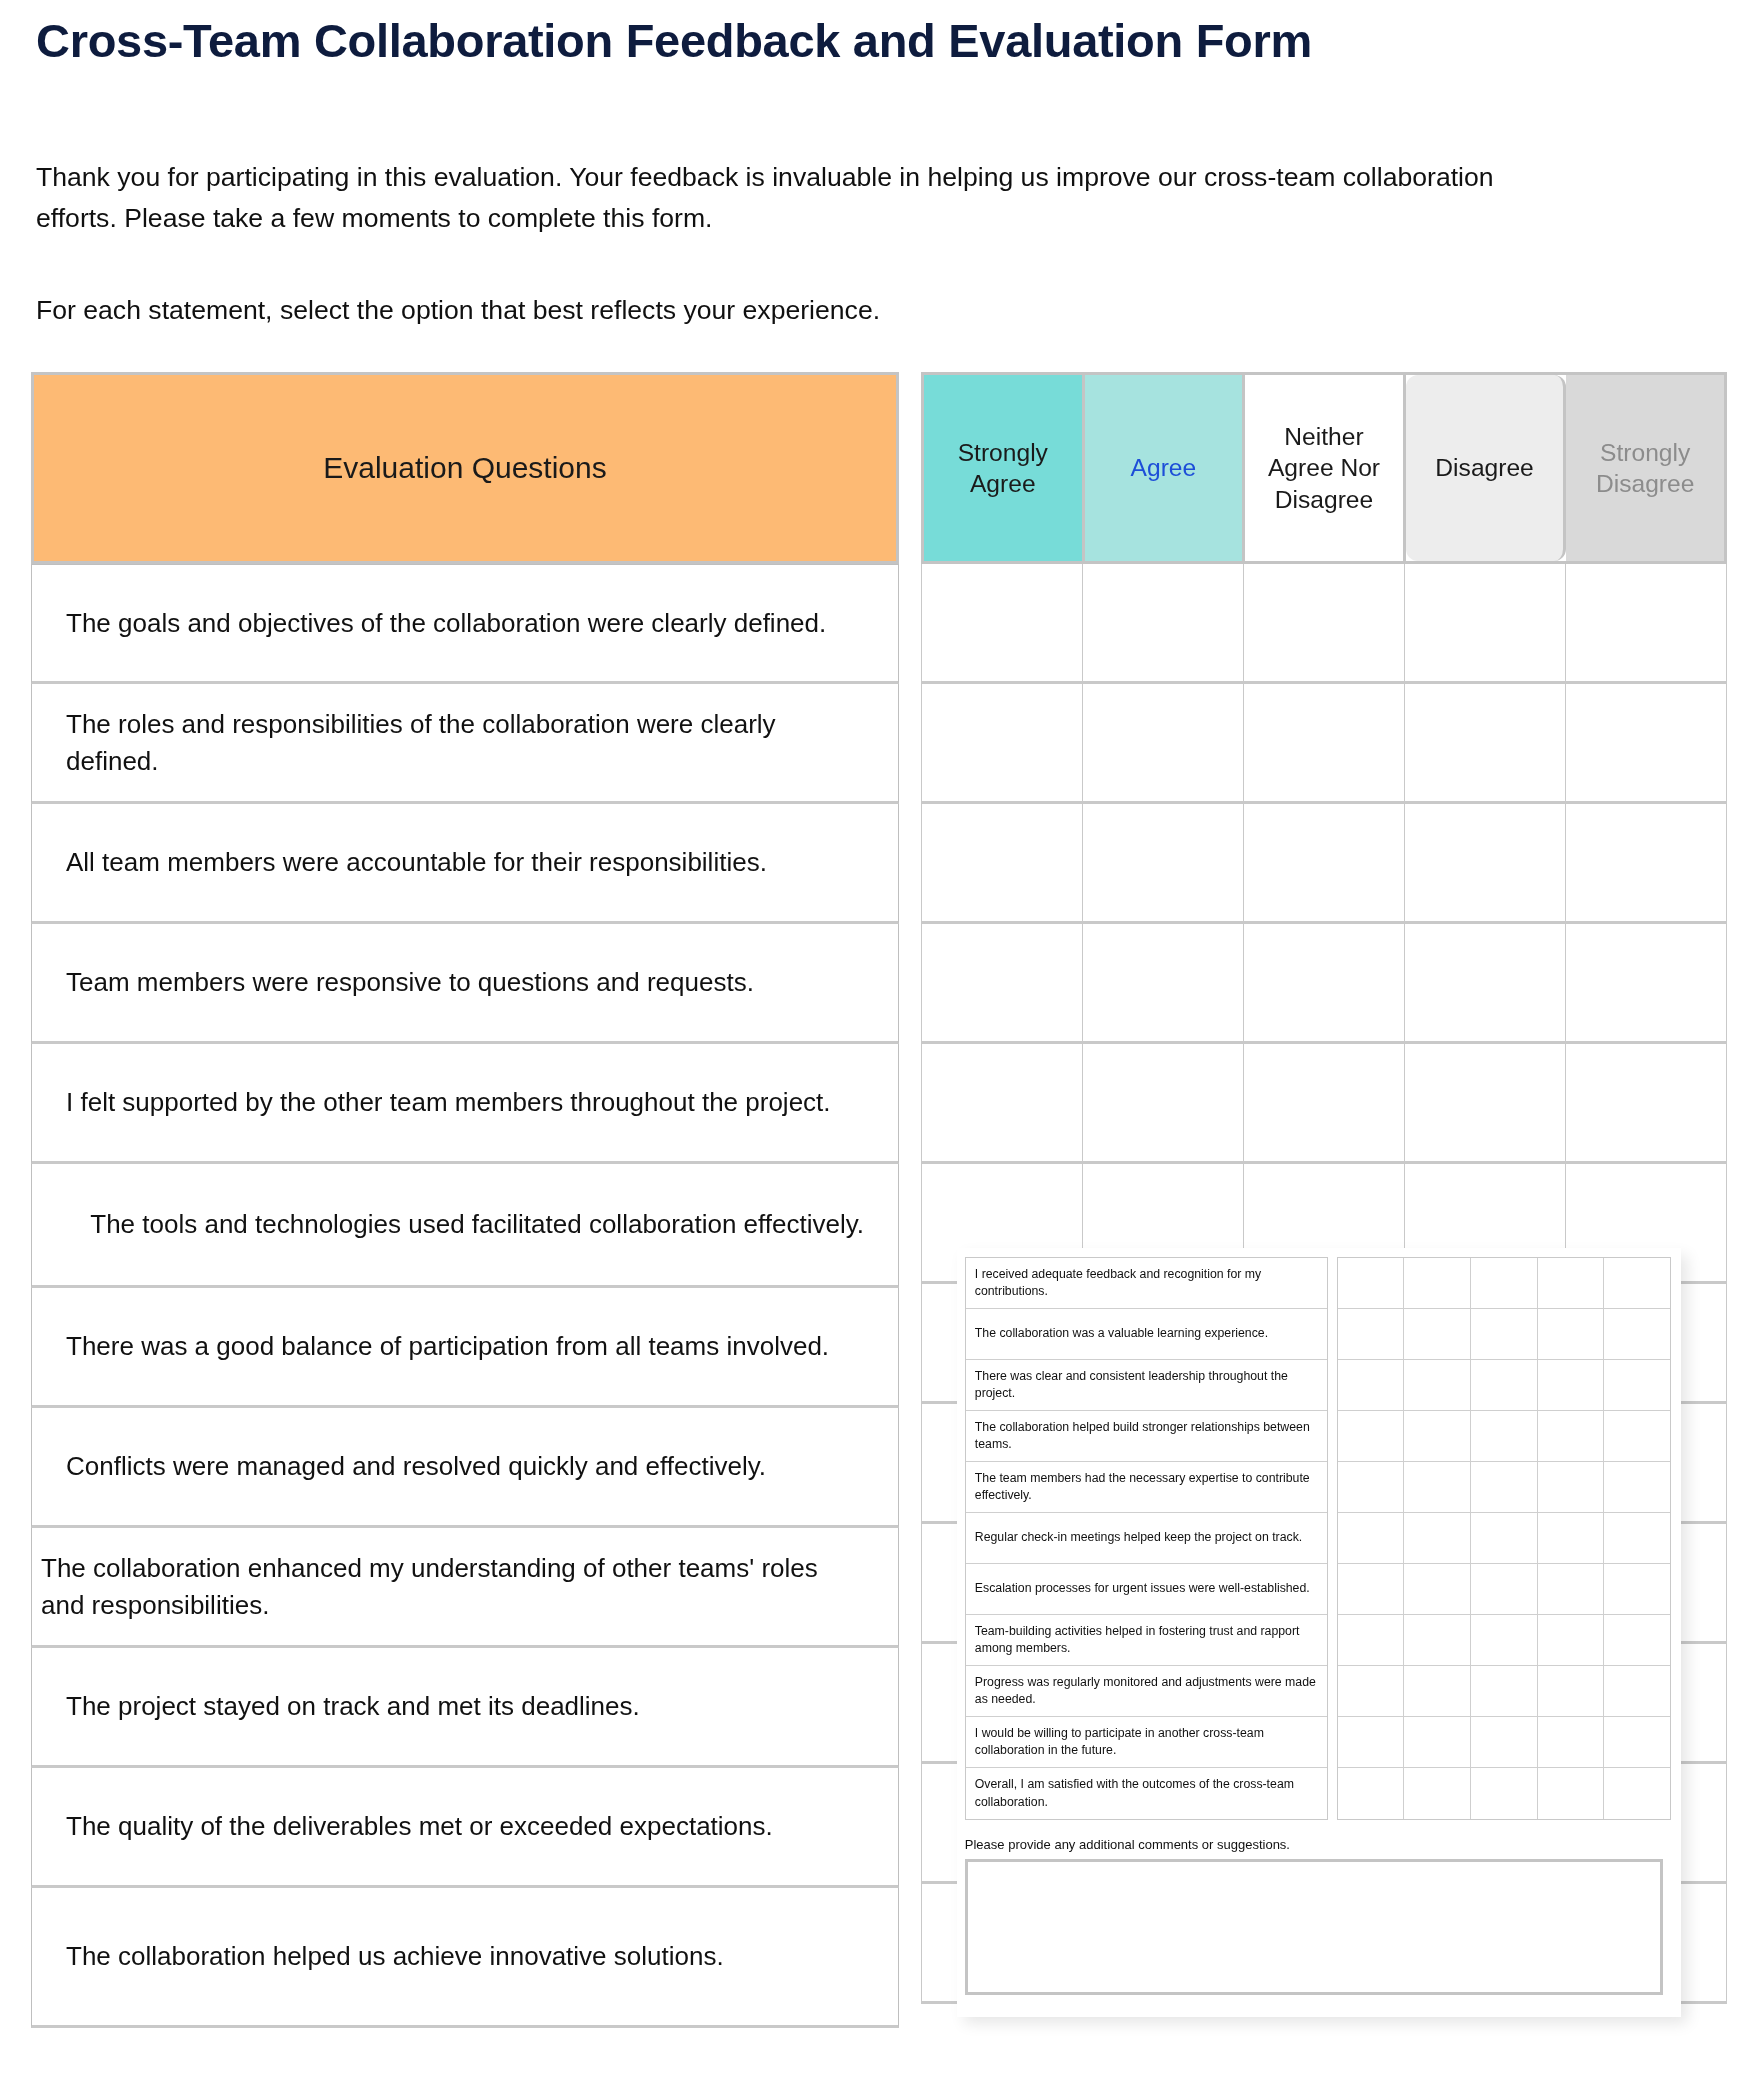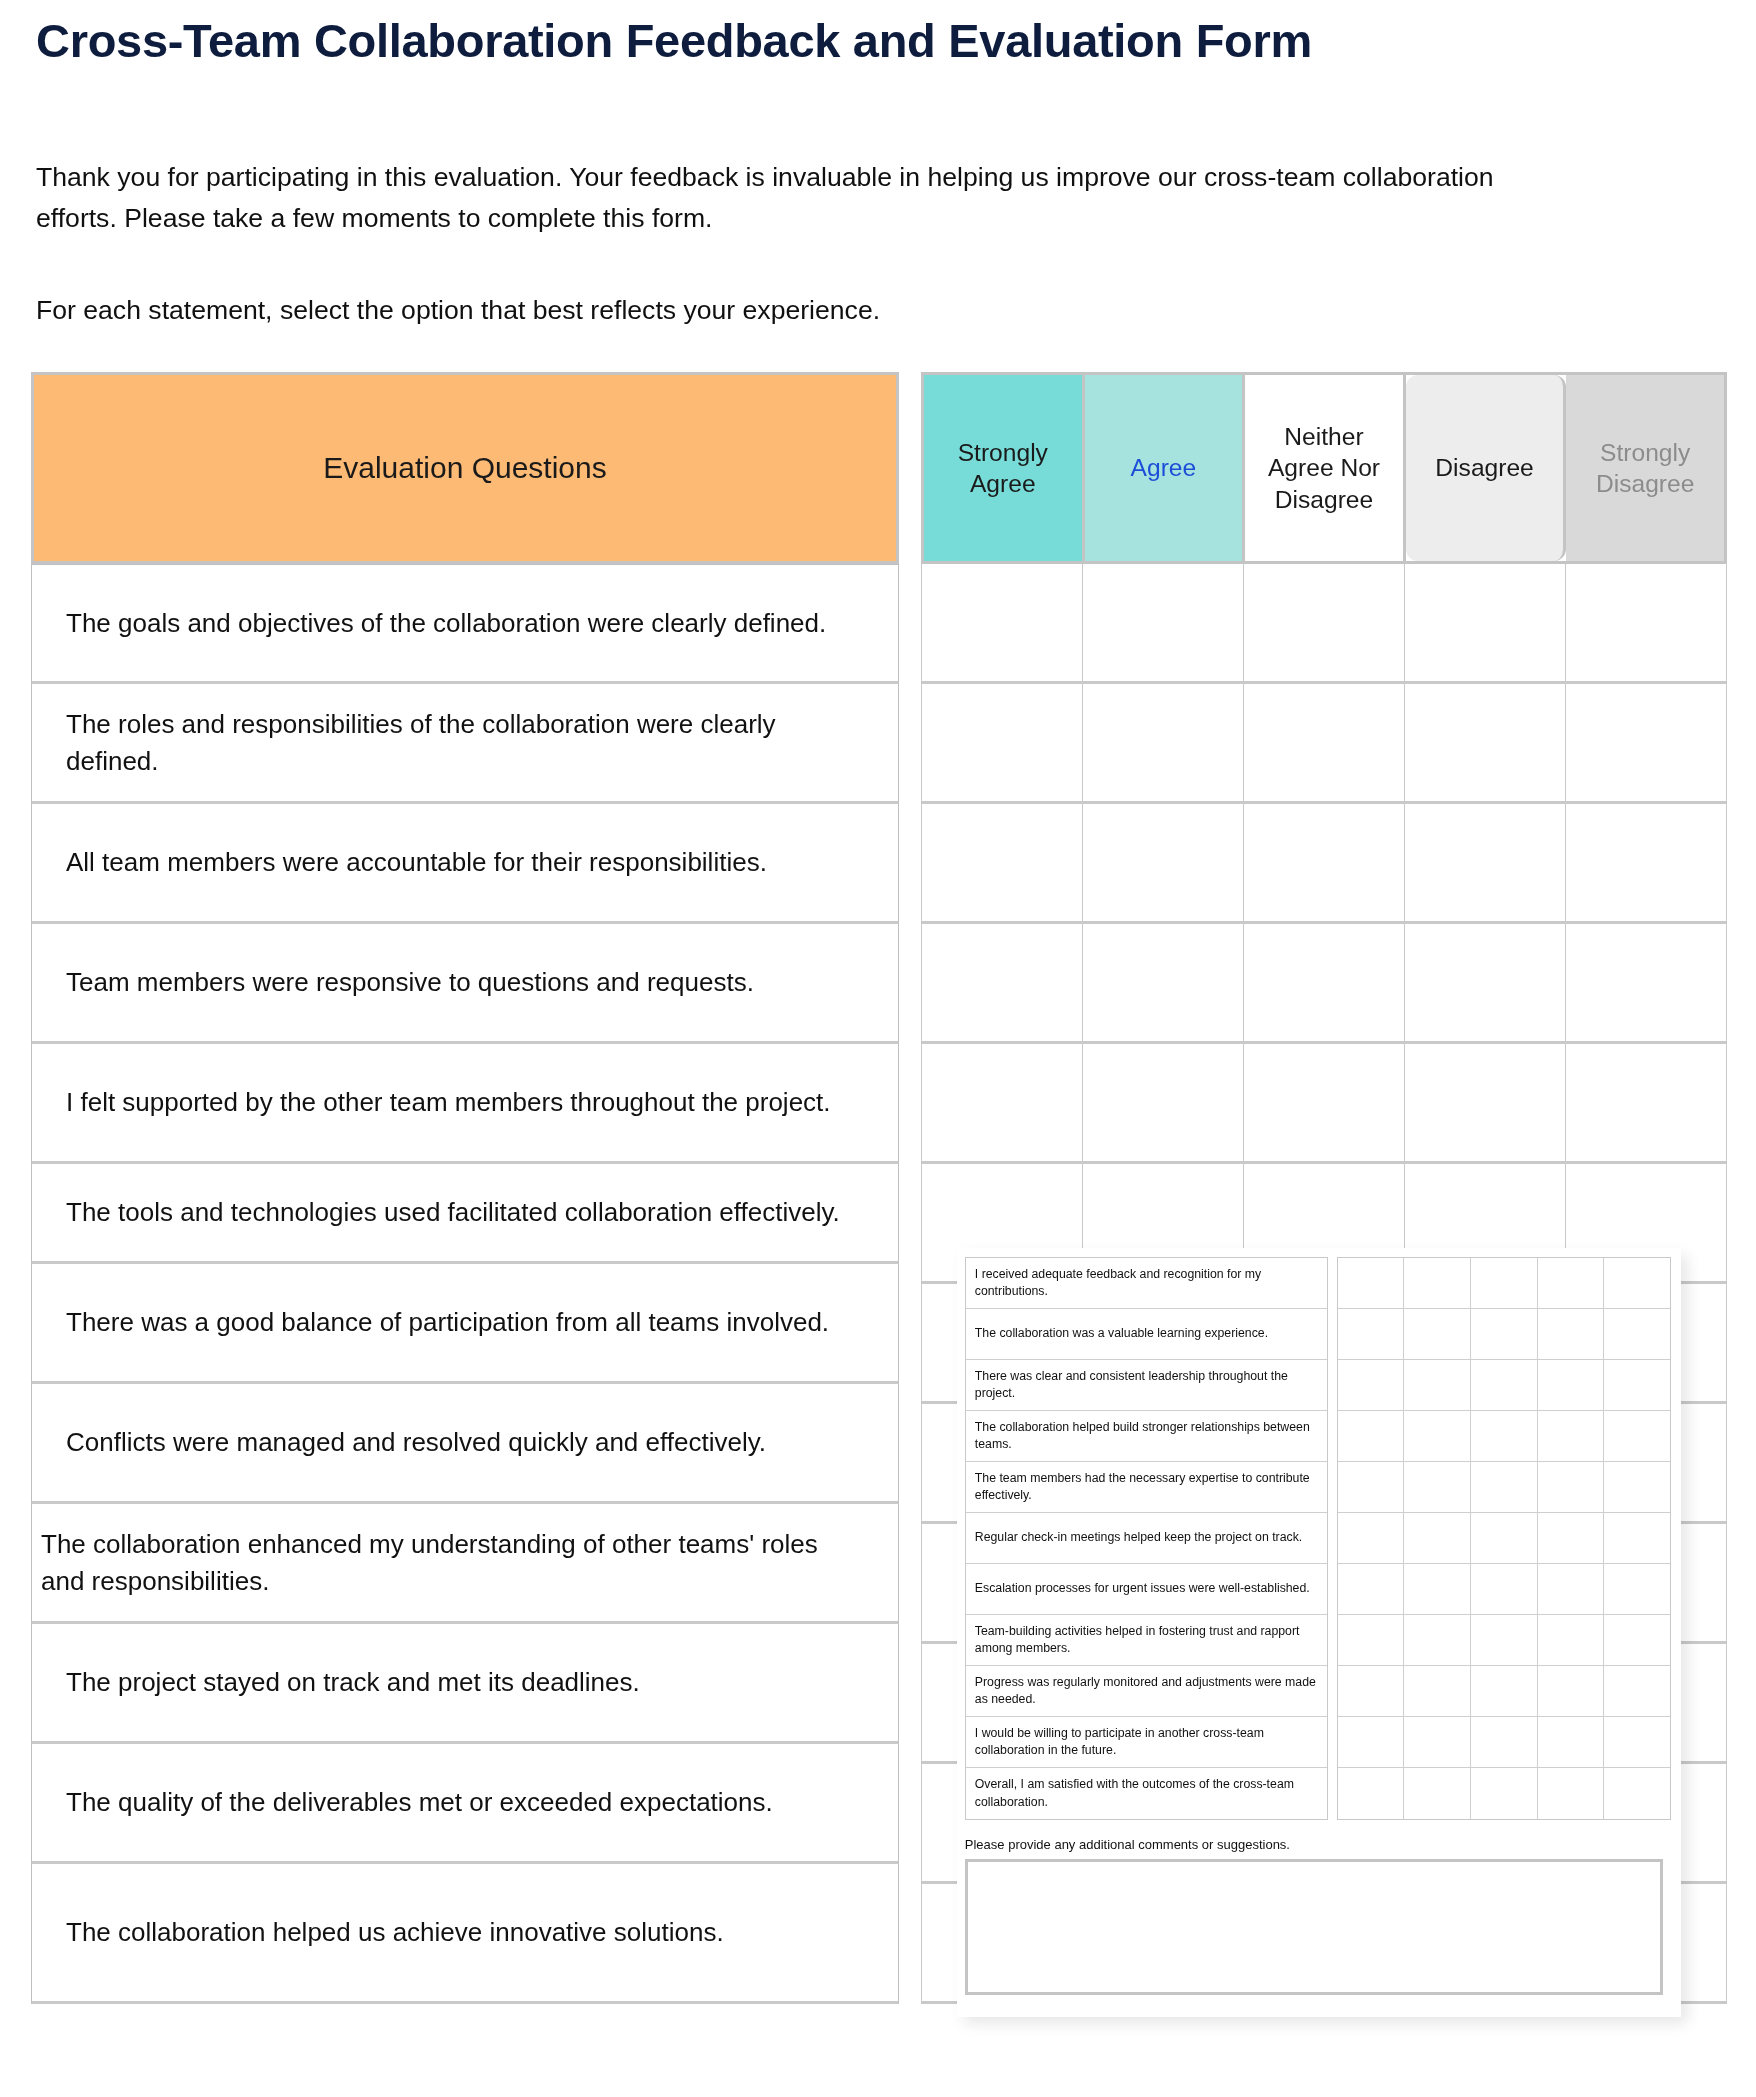--- a/index.html
+++ b/index.html
@@ -174,21 +174,21 @@
           </div>
           <div class="q-row" style="height: 120px;">
             <span>All team members were accountable for their responsibilities.</span>
           </div>
           <div class="q-row" style="height: 120px;">
             <span>Team members were responsive to questions and requests.</span>
           </div>
           <div class="q-row" style="height: 120px;">
             <span>I felt supported by the other team members throughout the project.</span>
           </div>
-          <div class="q-row" style="height: 100px;">
+          <div class="q-row" style="height: 124px; justify-content: flex-end;">
             <span>The tools and technologies used facilitated collaboration effectively.</span>
           </div>
           <div class="q-row" style="height: 120px;">
             <span>There was a good balance of participation from all teams involved.</span>
           </div>
           <div class="q-row" style="height: 120px;">
             <span>Conflicts were managed and resolved quickly and effectively.</span>
           </div>
           <div class="q-row" style="height: 120px; padding-left: 9px;">
             <span>The collaboration enhanced my understanding of other teams' roles and responsibilities.</span>

